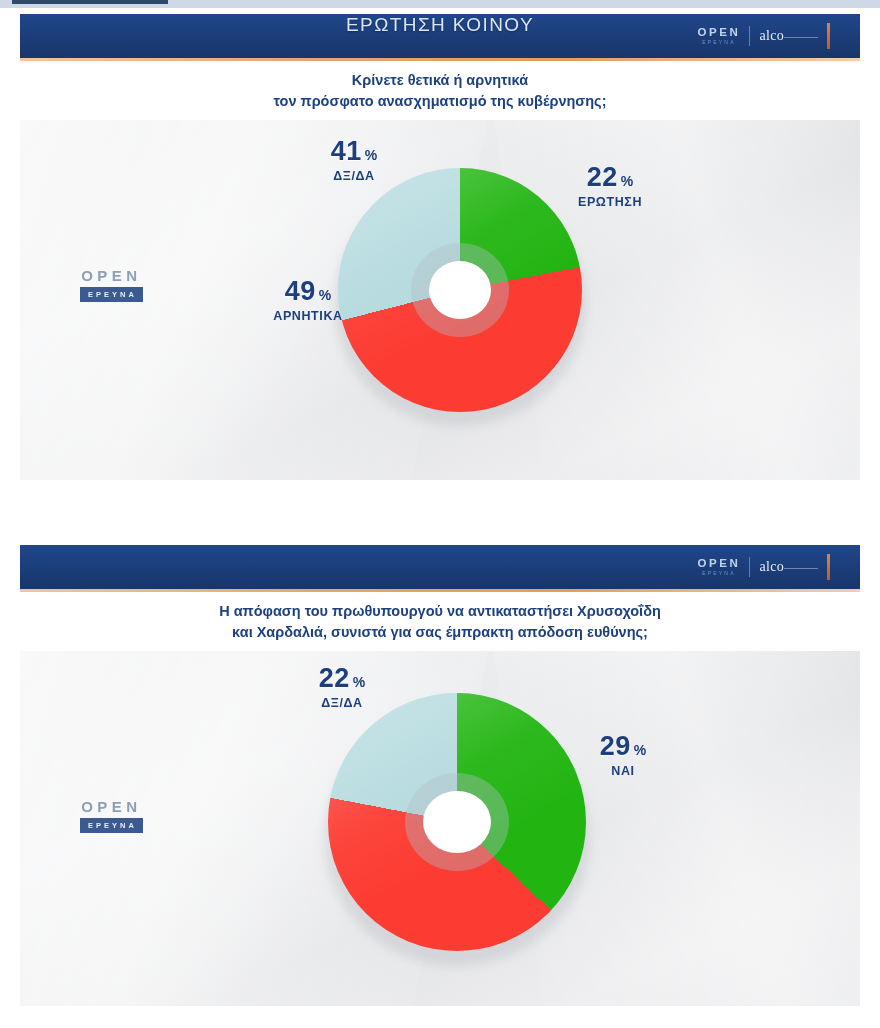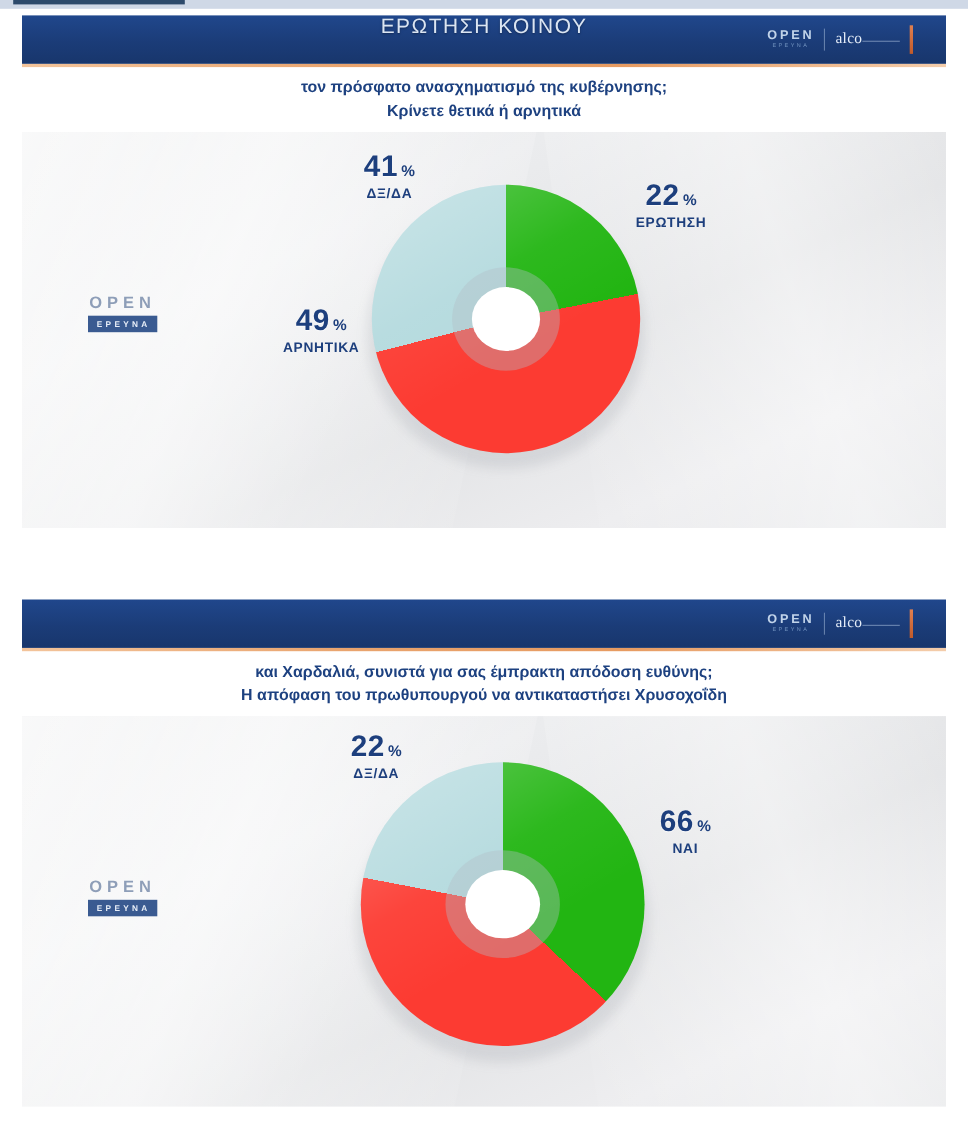--- a/index.html
+++ b/index.html
@@ -172,22 +172,22 @@
             <div class="word">alco</div>
             <div class="sub"></div>
           </div>
           <div class="logo-bar"></div>
         </div>
       </div>
       <div class="hdr-rule"></div>
     </div>
 
     <div class="question">
+      <span>Κρίνετε θετικά ή αρνητικά</span>
       <span>τον πρόσφατο ανασχηματισμό της κυβέρνησης;</span>
-      <span>Κρίνετε θετικά ή αρνητικά</span>
     </div>
 
     <div class="panel">
 
       <div class="panel-logo" style="left:60px; top:148px;">
         <div class="word">OPEN</div>
         <div class="box">EPEYNA</div>
       </div>
 
       <div class="donut-wrap" style="left:318px; top:48px; width:244px; height:244px;">
@@ -205,21 +205,21 @@
       <div class="lbl" style="left:274px; top:18px; width:120px;">
         <span class="num">41</span><span class="pct">%</span>
         <span class="name">ΔΞ/ΔΑ</span>
       </div>
 
       <div class="lbl" style="left:530px; top:44px; width:120px;">
         <span class="num">22</span><span class="pct">%</span>
         <span class="name">ΕΡΩΤΗΣΗ</span>
       </div>
 
-      <div class="lbl left" style="left:212px; top:158px; width:120px;">
+      <div class="lbl left" style="left:228px; top:158px; width:120px;">
         <span class="num">49</span><span class="pct">%</span>
         <span class="name">ΑΡΝΗΤΙΚΑ</span>
       </div>
 
     </div>
   </div>
 
   <div class="gap" style="position:absolute; top:495px; left:0; width:880px; height:50px;"></div>
 
   <div class="card" style="top:545px;">
@@ -238,22 +238,22 @@
             <div class="word">alco</div>
             <div class="sub"></div>
           </div>
           <div class="logo-bar"></div>
         </div>
       </div>
       <div class="hdr-rule"></div>
     </div>
 
     <div class="question">
+      <span>Η απόφαση του πρωθυπουργού να αντικαταστήσει Χρυσοχοΐδη</span>
       <span>και Χαρδαλιά, συνιστά για σας έμπρακτη απόδοση ευθύνης;</span>
-      <span>Η απόφαση του πρωθυπουργού να αντικαταστήσει Χρυσοχοΐδη</span>
     </div>
 
     <div class="panel" style="height:368px;">
 
       <div class="panel-logo" style="left:60px; top:148px;">
         <div class="word">OPEN</div>
         <div class="box">EPEYNA</div>
       </div>
 
       <div class="donut-wrap" style="left:308px; top:42px; width:258px; height:258px;">
@@ -267,21 +267,21 @@
         </div>
         <div class="donut-hole" style="width:68px; height:62px;"></div>
       </div>
 
       <div class="lbl" style="left:262px; top:14px; width:120px;">
         <span class="num">22</span><span class="pct">%</span>
         <span class="name">ΔΞ/ΔΑ</span>
       </div>
 
       <div class="lbl" style="left:548px; top:82px; width:110px;">
-        <span class="num">66</span><span class="pct">%</span>
+        <span class="num">29</span><span class="pct">%</span>
         <span class="name">ΝΑΙ</span>
       </div>
 
 
     </div>
   </div>
 
   <div class="bottom-fill"></div>
 </div>
 

